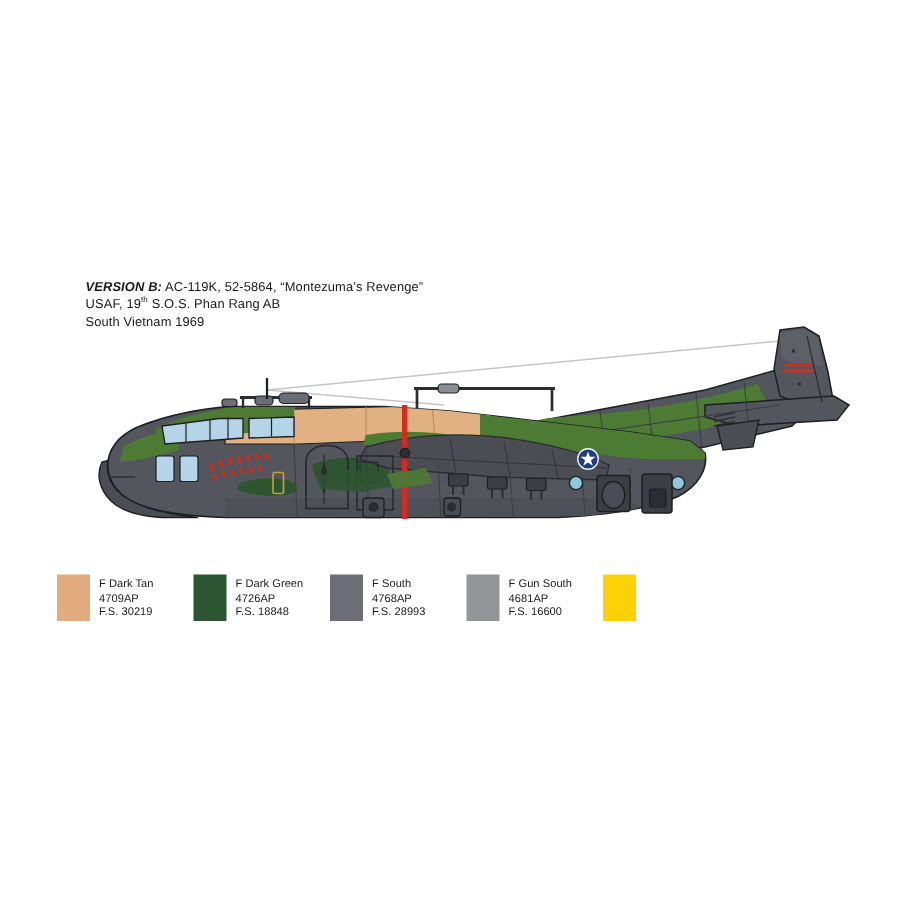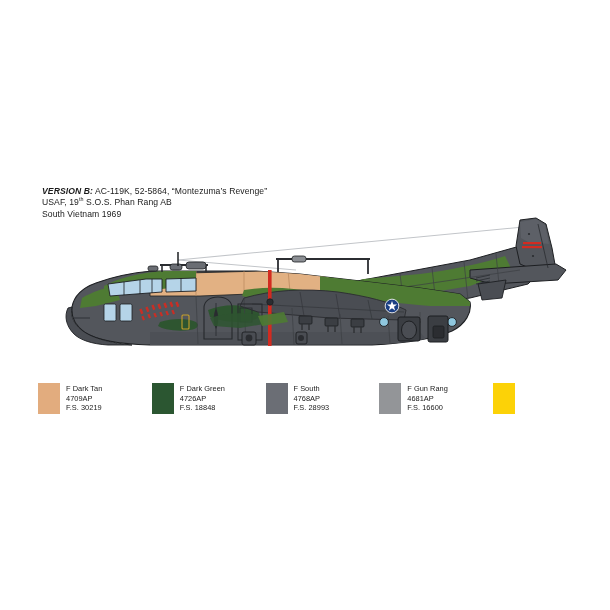--- a/index.html
+++ b/index.html
@@ -14,21 +14,21 @@
     position: relative;
     overflow: hidden;
     font-family: "Liberation Sans", sans-serif;
     color: #231f20;
     -webkit-font-smoothing: antialiased;
   }
 
   
   #caption {
     position: absolute;
-    left: 42px;
+    left: 57px;
     top: 186px;
     width: 420px;
     font-size: 8.6px;
     line-height: 11.4px;
     color: #1a1a1a;
     letter-spacing: 0.01em;
   }
   #caption .ln { white-space: nowrap; }
   #caption .ver { font-style: italic; font-weight: bold; }
   #caption sup { font-size: 0.62em; vertical-align: super; line-height: 0; }
@@ -46,21 +46,20 @@
   
   #legend {
     position: absolute;
     left: 38px;
     top: 383px;
     width: 546px;
     height: 34px;
     display: flex;
     flex-direction: row;
     align-items: flex-start;
-    justify-content: space-between;
   }
   .paint {
     display: flex;
     flex-direction: row;
     align-items: flex-start;
     width: 91px;
     flex: 0 0 91px;
   }
   .chip {
     width: 22px;
@@ -329,21 +328,21 @@
     <div class="ptext">
       <span class="nm">F South</span>
       <span class="code">4768AP</span>
       <span class="fs">F.S. 28993</span>
     </div>
   </div>
 
   <div class="paint">
     <div class="chip" style="background:#939598"></div>
     <div class="ptext">
-      <span class="nm">F Gun Rang</span>
+      <span class="nm">F Gun South</span>
       <span class="code">4681AP</span>
       <span class="fs">F.S. 16600</span>
     </div>
   </div>
 
   <div class="paint">
     <div class="chip" style="background:#fcd207"></div>
   </div>
 
 </div>

